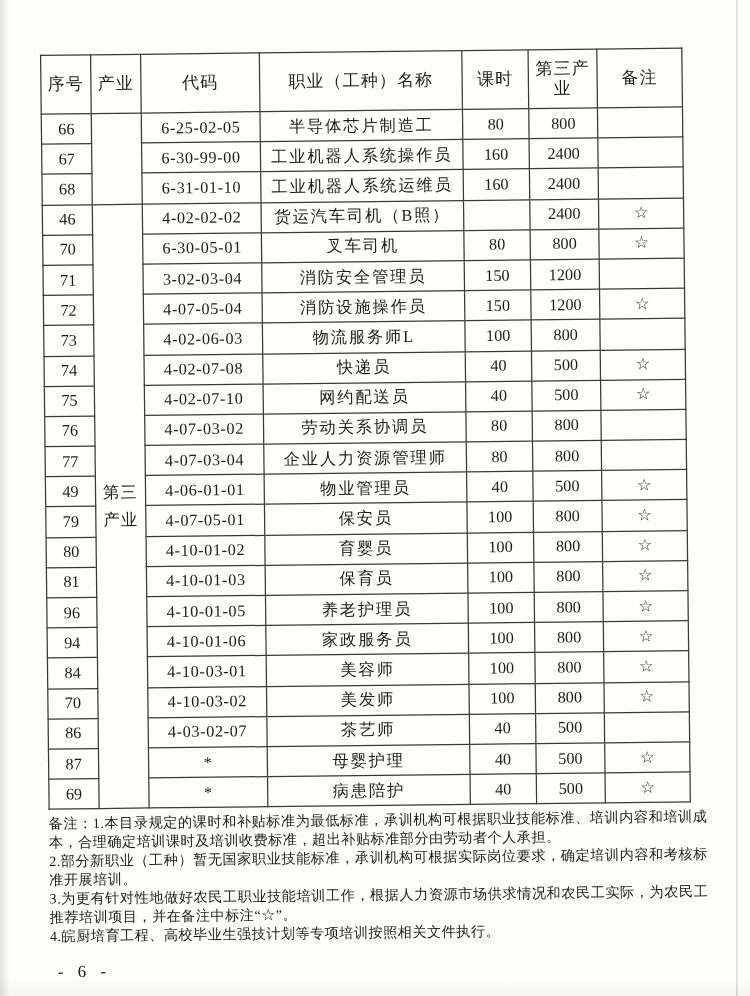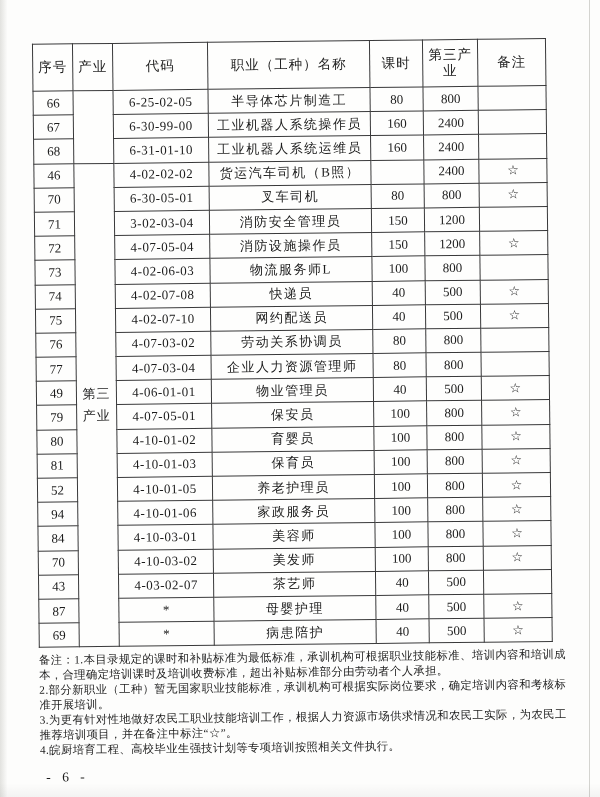--- a/index.html
+++ b/index.html
@@ -244,21 +244,21 @@
         </tr>
         <tr>
           <td>81</td>
           <td class="cell-code">4-10-01-03</td>
           <td class="cell-name">保育员</td>
           <td>100</td>
           <td>800</td>
           <td class="cell-note">☆</td>
         </tr>
         <tr>
-          <td>52</td>
+          <td>96</td>
           <td class="cell-code">4-10-01-05</td>
           <td class="cell-name">养老护理员</td>
           <td>100</td>
           <td>800</td>
           <td class="cell-note">☆</td>
         </tr>
         <tr>
           <td>94</td>
           <td class="cell-code">4-10-01-06</td>
           <td class="cell-name">家政服务员</td>
@@ -276,21 +276,21 @@
         </tr>
         <tr>
           <td>70</td>
           <td class="cell-code">4-10-03-02</td>
           <td class="cell-name">美发师</td>
           <td>100</td>
           <td>800</td>
           <td class="cell-note">☆</td>
         </tr>
         <tr>
-          <td>43</td>
+          <td>86</td>
           <td class="cell-code">4-03-02-07</td>
           <td class="cell-name">茶艺师</td>
           <td>40</td>
           <td>500</td>
           <td class="cell-note"></td>
         </tr>
         <tr>
           <td>87</td>
           <td class="cell-code">*</td>
           <td class="cell-name">母婴护理</td>

